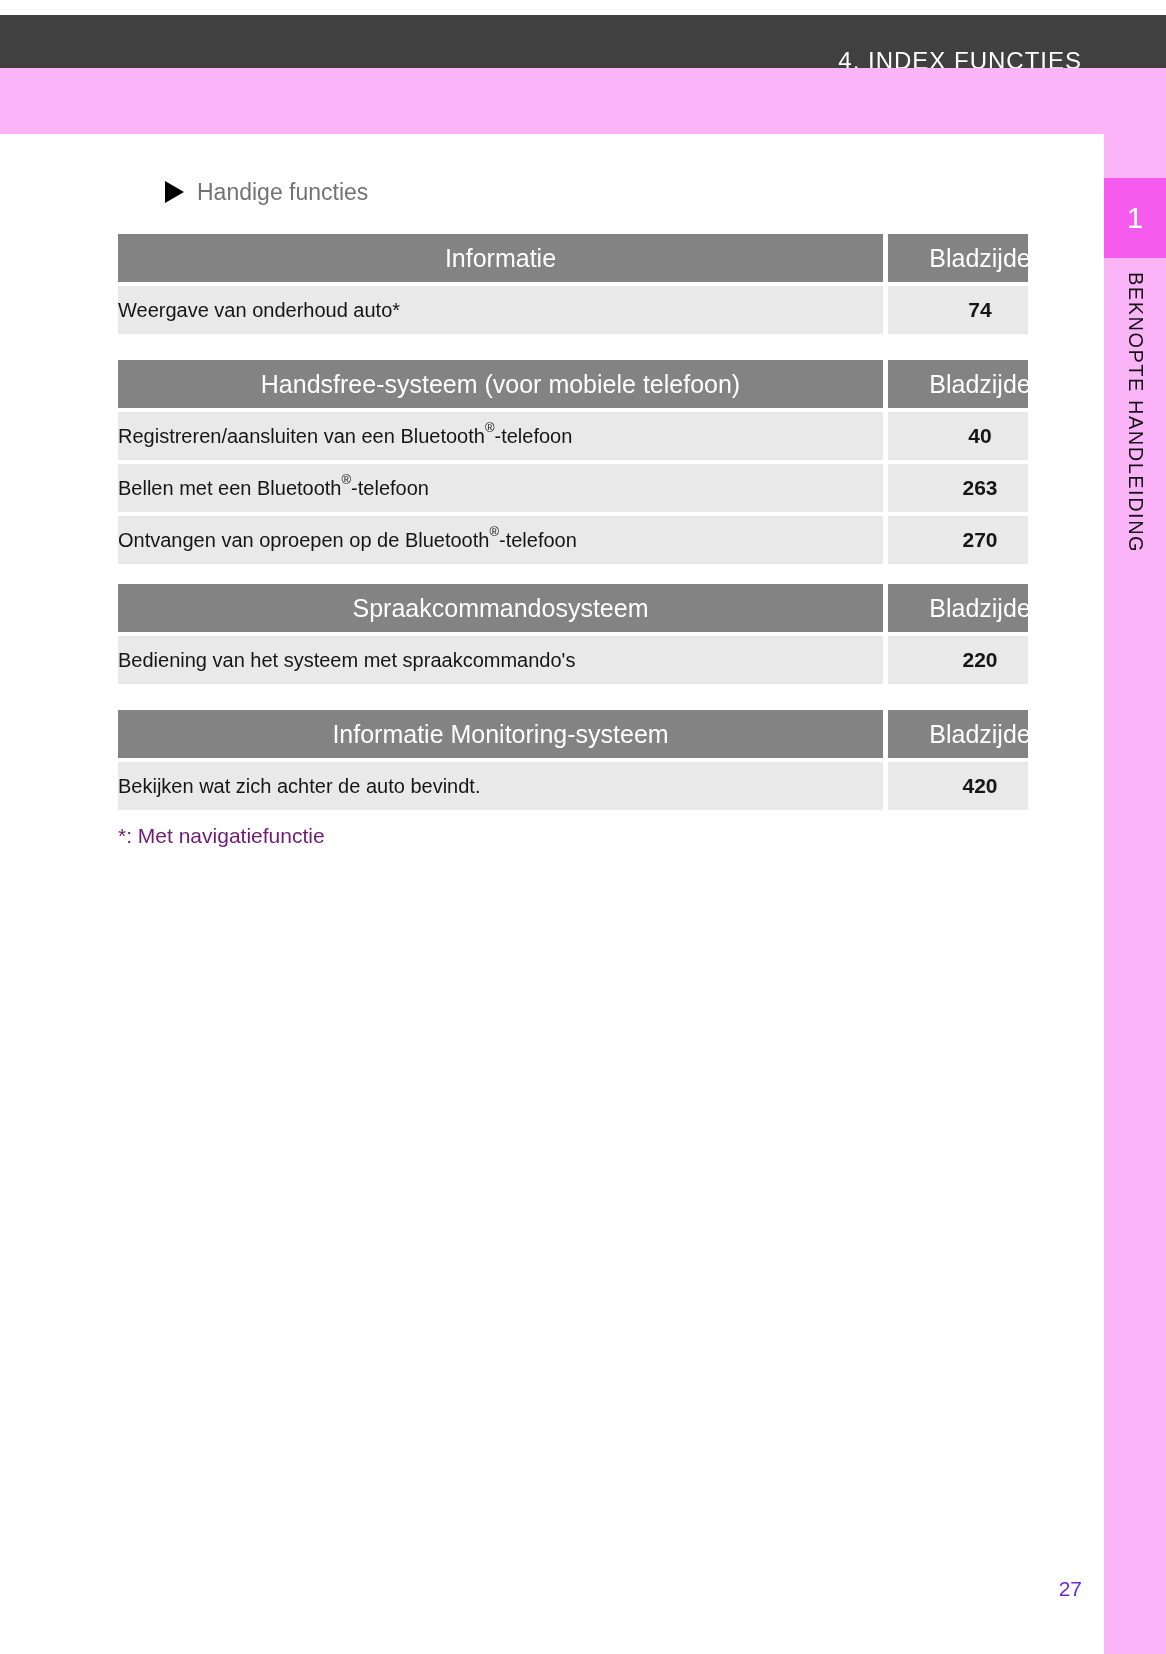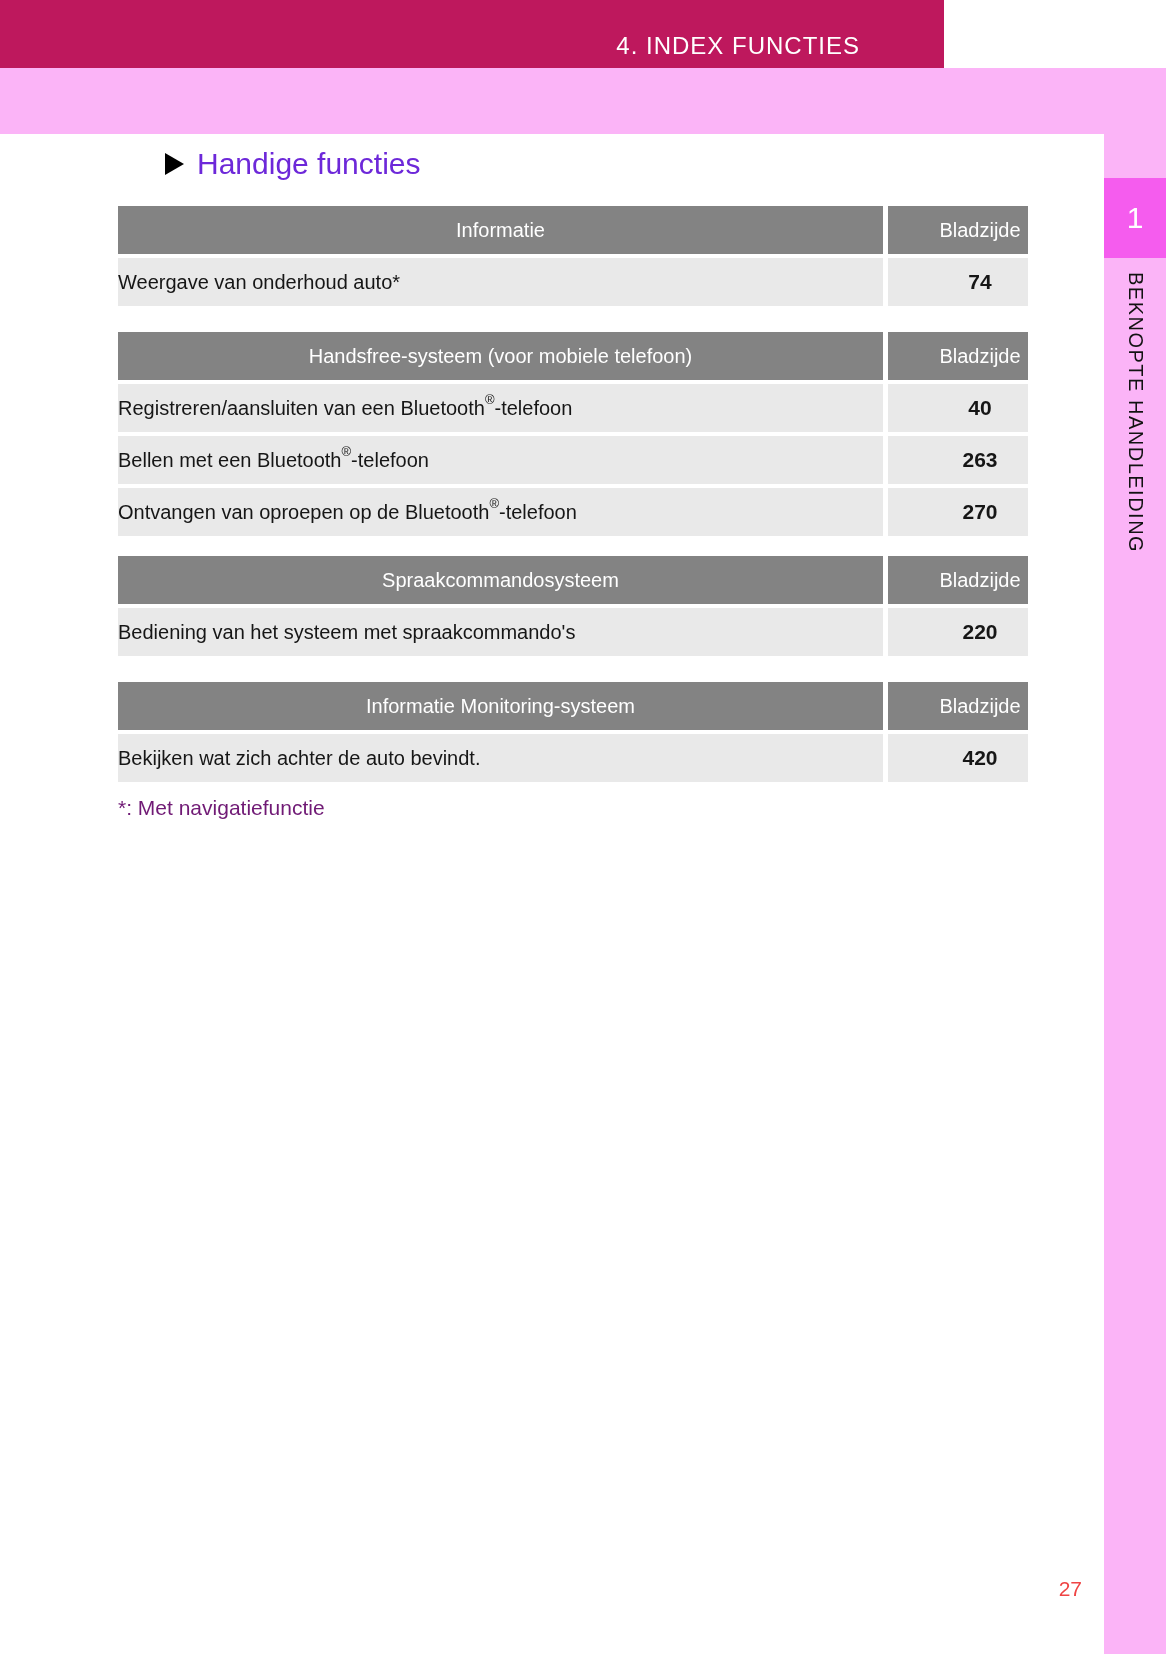--- a/index.html
+++ b/index.html
@@ -7,23 +7,23 @@
     position: relative;
     width: 1166px;
     height: 1654px;
     background: #ffffff;
     overflow: hidden;
     font-family: "Liberation Sans", sans-serif;
     color: #141414;
   }
   
   .topbar {
-    position: absolute; top: 0; left: 0;
-    width: 944px; height: 68px;
-    background: #be185d;
+    position: absolute; top: 15px; left: 0;
+    width: 1166px; height: 68px;
+    background: #404040;
     box-sizing: border-box;
     display: flex; justify-content: flex-end; align-items: flex-end;
     padding: 0 84px 9px 0;
   }
   .topbar .title {
     color: #ffffff; font-size: 24px; letter-spacing: 1px; line-height: 26px;
   }
   .pinkband {
     position: absolute; top: 68px; left: 0;
     width: 1166px; height: 66px;
@@ -50,50 +50,50 @@
     writing-mode: vertical-rl;
     font-size: 20px; letter-spacing: 1.5px; color: #121212;
   }
   
   .content {
     position: absolute; top: 134px; left: 0;
     width: 1104px; height: 1520px;
     background: #ffffff; overflow: hidden;
   }
   .heading {
-    margin: 16px 0 0 165px;
+    margin: 44px 0 0 165px;
     height: 28px;
     display: flex; align-items: center;
-    font-size: 30px; color: #6d28d9;
+    font-size: 23px; color: #737373;
   }
   .tri {
     width: 0; height: 0; margin-right: 13px;
     border-left: 19px solid #000000;
     border-top: 11px solid transparent;
     border-bottom: 11px solid transparent;
   }
   .tbl { margin-left: 118px; width: 910px; }
   .t1 { margin-top: 28px; }
   .t2 { margin-top: 26px; }
   .t3 { margin-top: 20px; }
   .t4 { margin-top: 26px; }
   .thead, .trow { display: flex; }
   .trow { margin-top: 4px; }
   .cell { box-sizing: border-box; height: 48px; display: flex; align-items: center; }
   .c1 { width: 765px; margin-right: 5px; }
   .c2 { width: 140px; justify-content: center; padding-left: 44px; }
-  .th { background: #838383; color: #ffffff; font-size: 20px; justify-content: center; }
+  .th { background: #838383; color: #ffffff; font-size: 25px; justify-content: center; }
   .td { background: #e9e9e9; color: #161616; font-size: 20px; }
   .td.c1 { padding-left: 0; justify-content: flex-start; }
   .td.c2 { font-size: 21px; font-weight: bold; }
   sup.reg { font-size: 13px; position: relative; top: -8px; line-height: 0; }
   .footnote { margin: 14px 0 0 118px; font-size: 21px; color: #701a75; }
   .pagenum {
     position: absolute; top: 1577px; right: 84px;
-    font-size: 21px; color: #ef4444;
+    font-size: 21px; color: #6d28d9;
   }
 </style>
 </head>
 <body>
 
 <div class="page">
 
   <div class="topbar">
     <span class="title">4. INDEX FUNCTIES</span>
   </div>

